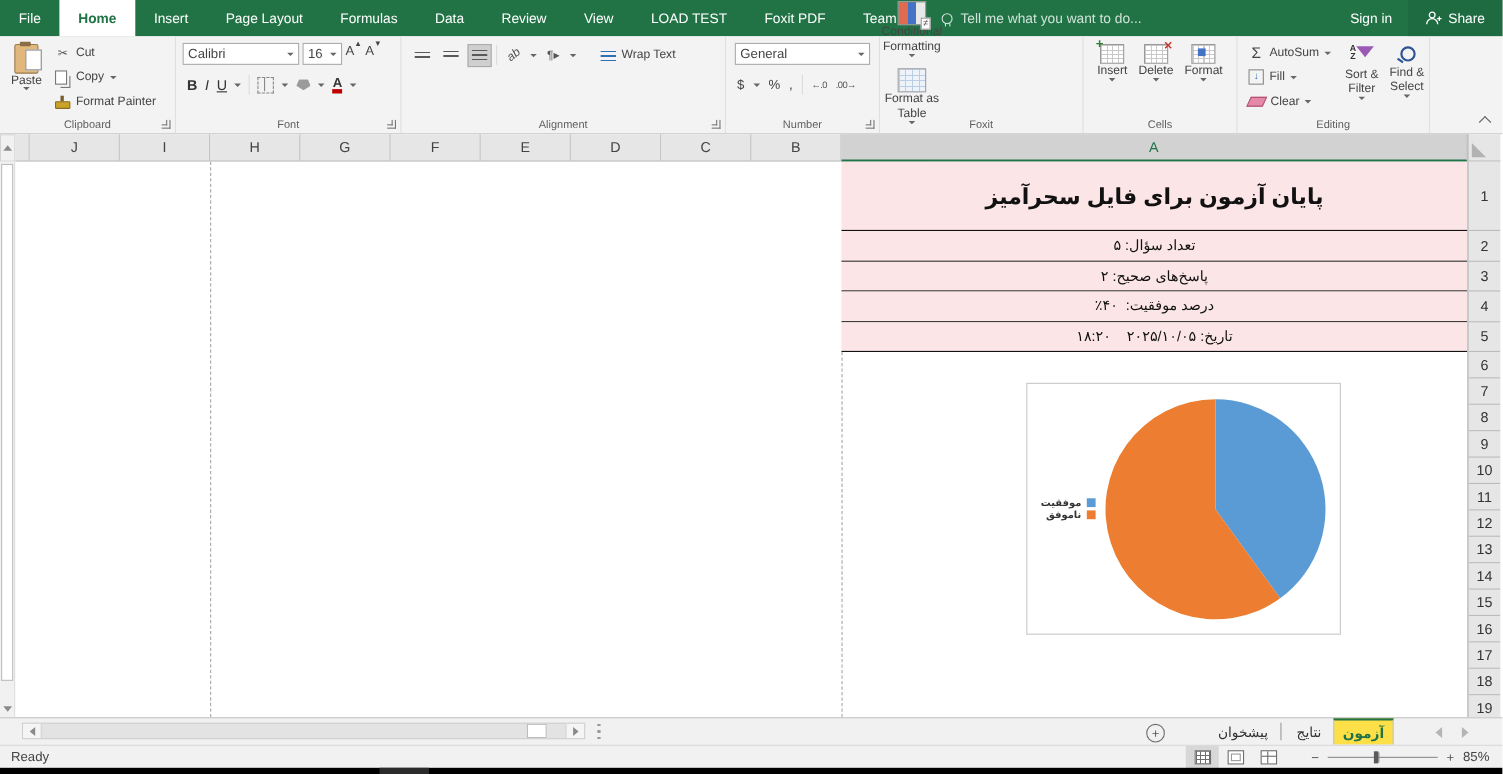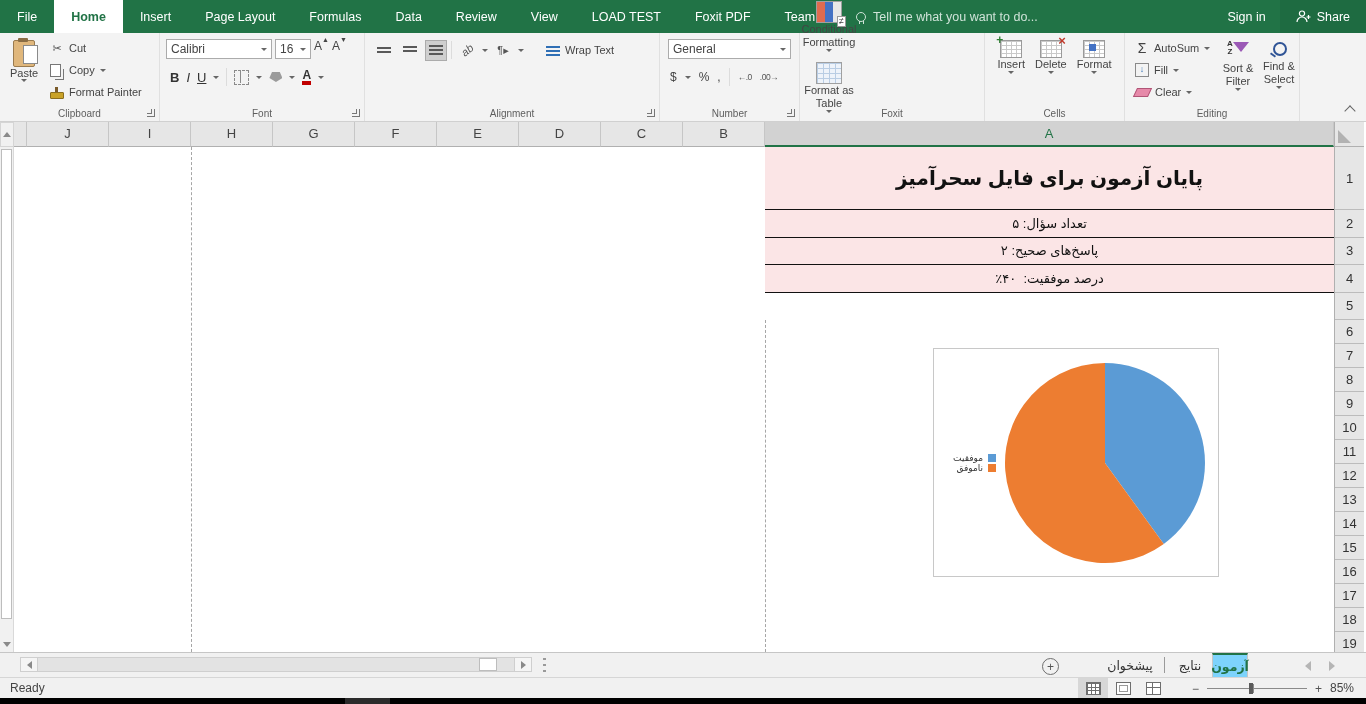--- a/index.html
+++ b/index.html
@@ -137,42 +137,42 @@
   .datarows .drow:nth-child(-n+5){height:27.5px;}
   .datarows .drow:nth-child(1){height:63px;font-size:20px;font-weight:bold;}
   .rowhdr{position:absolute;left:1334px;top:0;width:30px;height:505px;background:#e6e6e6;border-left:1px solid #b0b0b0;box-sizing:border-box;overflow:hidden;}
   .rowhdr div{height:24px;display:flex;align-items:center;justify-content:center;
       font-size:13px;color:#333;border-bottom:1px solid #bcbcbc;box-sizing:border-box;}
   .rowhdr div:nth-child(-n+5){height:27.5px;}
   .rowhdr div:nth-child(1){height:63px;}
 
   
   .chart{position:absolute;left:919px;top:201px;width:286px;height:229px;background:#fff;border:1px solid #c8c8c8;box-sizing:border-box;}
-  .legend{position:absolute;left:10px;top:50%;transform:translateY(-50%);display:flex;flex-direction:column;gap:0;}
+  .legend{position:absolute;left:10px;top:50%;transform:translateY(-50%);display:flex;flex-direction:column;gap:0;font-weight:bold;}
   .lg-row{display:flex;align-items:center;justify-content:flex-end;gap:5px;width:52px;}
   .lg-t{font-size:9px;color:#333;white-space:nowrap;}
   .lg-s{width:8px;height:8px;display:inline-block;}
   .pie-wrap{position:absolute;left:68px;top:11px;}
 
   
   .tabstrip{position:absolute;top:652px;left:0;width:1366px;height:25px;background:#f1f1f1;border-top:1px solid #c6c6c6;box-sizing:border-box;font-size:12.5px;}
   .hsb{position:absolute;left:20px;top:4px;width:512px;height:15px;background:#e3e3e3;border:1px solid #cfcfcf;box-sizing:border-box;}
   .hsb .al{position:absolute;left:0;top:0;width:16px;height:13px;background:#f5f5f5;border-right:1px solid #cfcfcf;display:flex;align-items:center;justify-content:center;}
   .hsb .ar{position:absolute;right:0;top:0;width:16px;height:13px;background:#f5f5f5;border-left:1px solid #cfcfcf;display:flex;align-items:center;justify-content:center;}
   .tri-l{width:0;height:0;border-top:4px solid transparent;border-bottom:4px solid transparent;border-right:5px solid #8a8a8a;}
   .tri-r{width:0;height:0;border-top:4px solid transparent;border-bottom:4px solid transparent;border-left:5px solid #8a8a8a;}
   .hthumb{position:absolute;left:458px;top:0;width:18px;height:13px;background:#fff;border:1px solid #bdbdbd;box-sizing:border-box;}
   .splitter{position:absolute;left:543px;top:5px;width:3px;height:14px;
       background:repeating-linear-gradient(to bottom,#9a9a9a 0 2px,transparent 2px 6px);}
   .addsheet{position:absolute;left:1042px;top:5px;width:15px;height:15px;border:1px solid #6e6e6e;border-radius:50%;color:#555;
       display:flex;align-items:center;justify-content:center;font-size:12px;line-height:1;}
   .sheettab{position:absolute;top:0;height:24px;display:flex;align-items:center;justify-content:center;color:#333;}
   .st-pish{left:1096px;width:68px;border-right:1px solid #9a9a9a;height:16px;margin-top:4px;}
   .st-nat{left:1168px;width:44px;}
-  .st-az{left:1212px;width:36px;background:#7dd3fc;border-top:2px solid #217346;border-left:1px solid #c6c6c6;border-right:1px solid #c6c6c6;
+  .st-az{left:1212px;width:55px;background:#fde047;border-top:2px solid #217346;border-left:1px solid #c6c6c6;border-right:1px solid #c6c6c6;
       color:#217346;font-weight:bold;box-sizing:border-box;}
   .navarr{position:absolute;top:7px;width:16px;height:12px;display:flex;align-items:center;justify-content:center;}
   .na-l{left:1300px;} .na-r{left:1324px;}
   .navarr .tl{width:0;height:0;border-top:5px solid transparent;border-bottom:5px solid transparent;border-right:6px solid #b5b5b5;}
   .navarr .tr{width:0;height:0;border-top:5px solid transparent;border-bottom:5px solid transparent;border-left:6px solid #b5b5b5;}
 
   
   .statusbar{position:absolute;top:677px;left:0;width:1366px;height:21px;background:#f1f1f1;border-top:1px solid #d6d6d6;box-sizing:border-box;font-size:12px;color:#444;}
   .ready{position:absolute;left:10px;top:3px;}
   .views{position:absolute;left:1078px;top:0;height:21px;display:flex;align-items:center;}
@@ -446,20 +446,23 @@
         </div>
         <div class="drow">
           <span>تعداد سؤال: ۵</span>
         </div>
         <div class="drow">
           <span>پاسخ‌های صحیح: ۲</span>
         </div>
         <div class="drow">
           <span>درصد موفقیت:  ۴۰٪</span>
         </div>
+        <div class="drow">
+          <span>تاریخ: ۲۰۲۵/۱۰/۰۵    ۱۸:۲۰</span>
+        </div>
       </div>
 
     <div class="chart">
       <div class="legend">
           <div class="lg-row">
             <span class="lg-t">موفقیت</span>
             <span class="lg-s" style="background: rgb(91, 155, 213);"></span>
           </div>
           <div class="lg-row">
             <span class="lg-t">ناموفق</span>

